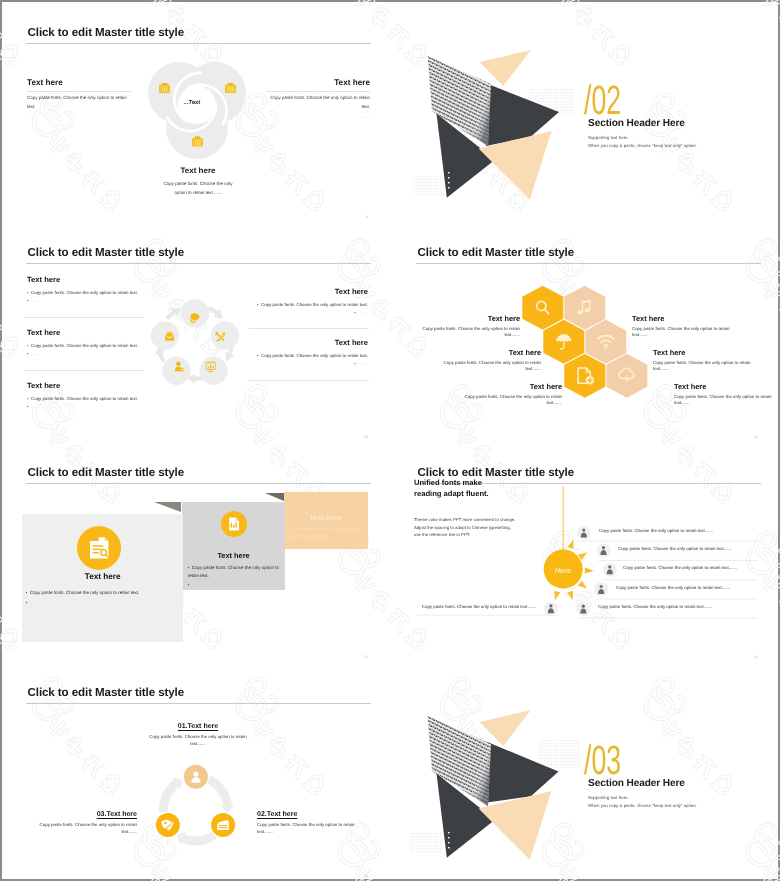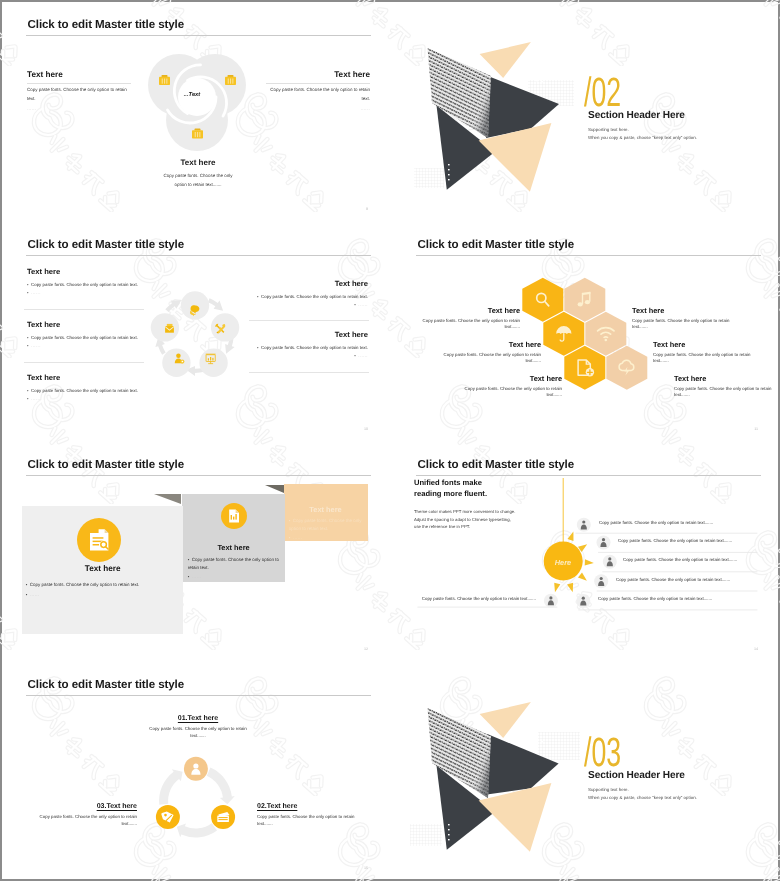--- a/index.html
+++ b/index.html
@@ -2,21 +2,21 @@
 <html><head>
 <meta charset="utf-8">
 <title>PPT Template Preview</title>
 <style>
   html,body{margin:0;padding:0;}
   body{width:780px;height:881px;background:#fff;font-family:"Liberation Sans",sans-serif;overflow:hidden;
        -webkit-font-smoothing:antialiased;text-rendering:geometricPrecision;}
   #page{position:relative;width:780px;height:881px;background:#8c8c8c;}
   .paper{position:absolute;left:2px;top:2px;width:776px;height:877px;background:#fff;z-index:0;}
   .grid{position:absolute;left:0;top:0;width:780px;height:881px;}
-  .slide{position:absolute;background:transparent;overflow:hidden;width:388px;height:218px;z-index:2;}
+  .slide{position:absolute;background:transparent;overflow:hidden;width:388px;height:218px;z-index:2;margin-top:8px;}
   .s1{left:2px;top:2px}    .s2{left:392px;top:2px}
   .s3{left:2px;top:222px}  .s4{left:392px;top:222px}
   .s5{left:2px;top:442px}  .s6{left:392px;top:442px}
   .s7{left:2px;top:662px;height:217px}  .s8{left:392px;top:662px;height:217px}
 
   
   .wm{position:absolute;left:0;top:0;width:100%;height:100%;pointer-events:none;z-index:0;}
 
   
   .title{position:absolute;left:25.5px;top:16px;font-size:11.6px;font-weight:bold;color:#1a1a1a;letter-spacing:-0.1px;}
@@ -45,21 +45,21 @@
 
   
   .tc{position:absolute;}
   .tc .h{font-size:7px;font-weight:bold;color:#141414;line-height:9px;text-decoration:underline;text-underline-offset:2px;}
   .tc .p{font-size:4.4px;color:#2f2f2f;line-height:6.8px;margin-top:3px;}
   .tc .p.d{margin-top:0;}
   .tc.c{text-align:center;}
   .tc.r{text-align:right;}
 
   
-  .lead{position:absolute;left:22px;top:36px;font-size:7.6px;font-weight:bold;color:#141414;line-height:10.6px;}
+  .lead{position:absolute;left:22px;top:28px;font-size:7.6px;font-weight:bold;color:#141414;line-height:10.6px;}
   .leadb{position:absolute;left:22px;top:66px;font-size:4.3px;color:#3b3b3b;line-height:7.6px;}
   .suntext{position:absolute;left:149px;top:116px;width:44px;text-align:center;font-size:7.4px;font-style:italic;color:#FCEBBE;font-weight:bold;}
   .srow{position:absolute;font-size:4.4px;color:#2b2b2b;white-space:nowrap;}
   .srow.bl{text-align:right;}
 
   
   .card{position:absolute;}
   .card .cbody{position:absolute;left:0;top:0;width:100%;height:100%;}
   .card .ch{position:absolute;width:100%;text-align:center;font-size:8px;font-weight:bold;color:#141414;}
   .card .cli{position:absolute;font-size:4.5px;line-height:8px;color:#2a2a2a;white-space:nowrap;}
@@ -462,21 +462,21 @@
       </div>
 
       <div class="pgno">12</div>
     </div>
     <div class="slide s6">
       <div class="title">Click to edit Master title style</div>
       <div class="titleline"></div>
 
       <div class="lead">
         <div>Unified fonts make</div>
-        <div>reading more fluent.</div>
+        <div>reading adapt fluent.</div>
       </div>
       <div class="leadb">
         <div>Theme color makes PPT more convenient to change.</div>
         <div>Adjust the spacing to adapt to Chinese typesetting,</div>
         <div>use the reference line in PPT.</div>
       </div>
 
       <svg style="position:absolute;left:0;top:0;" width="388" height="218" viewBox="0 0 388 218">
           <line x1="171.2" y1="36" x2="171.2" y2="119.1" stroke="#F6C027" stroke-width="0.9"></line>
           <g stroke="#E6E6E6" stroke-width="0.8">

